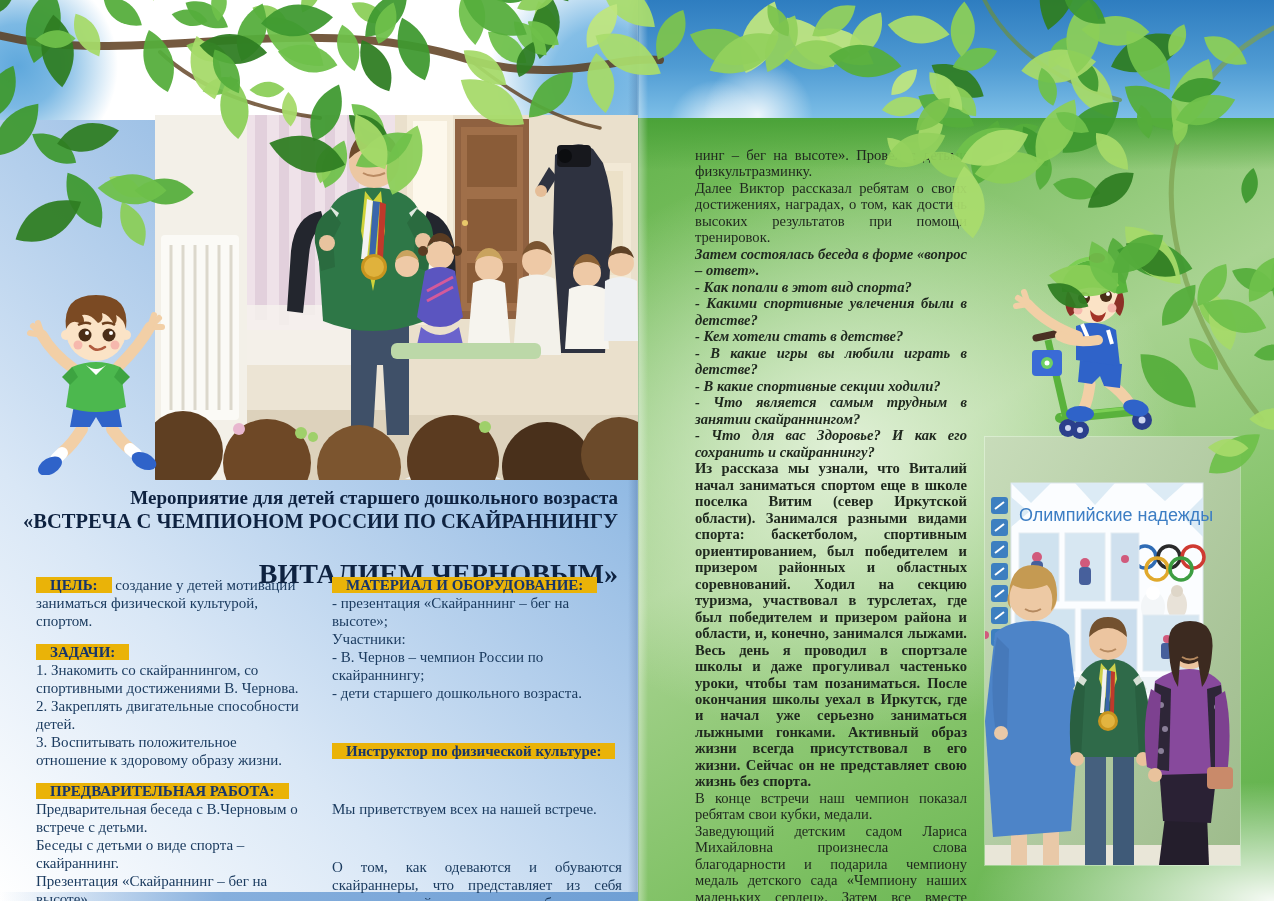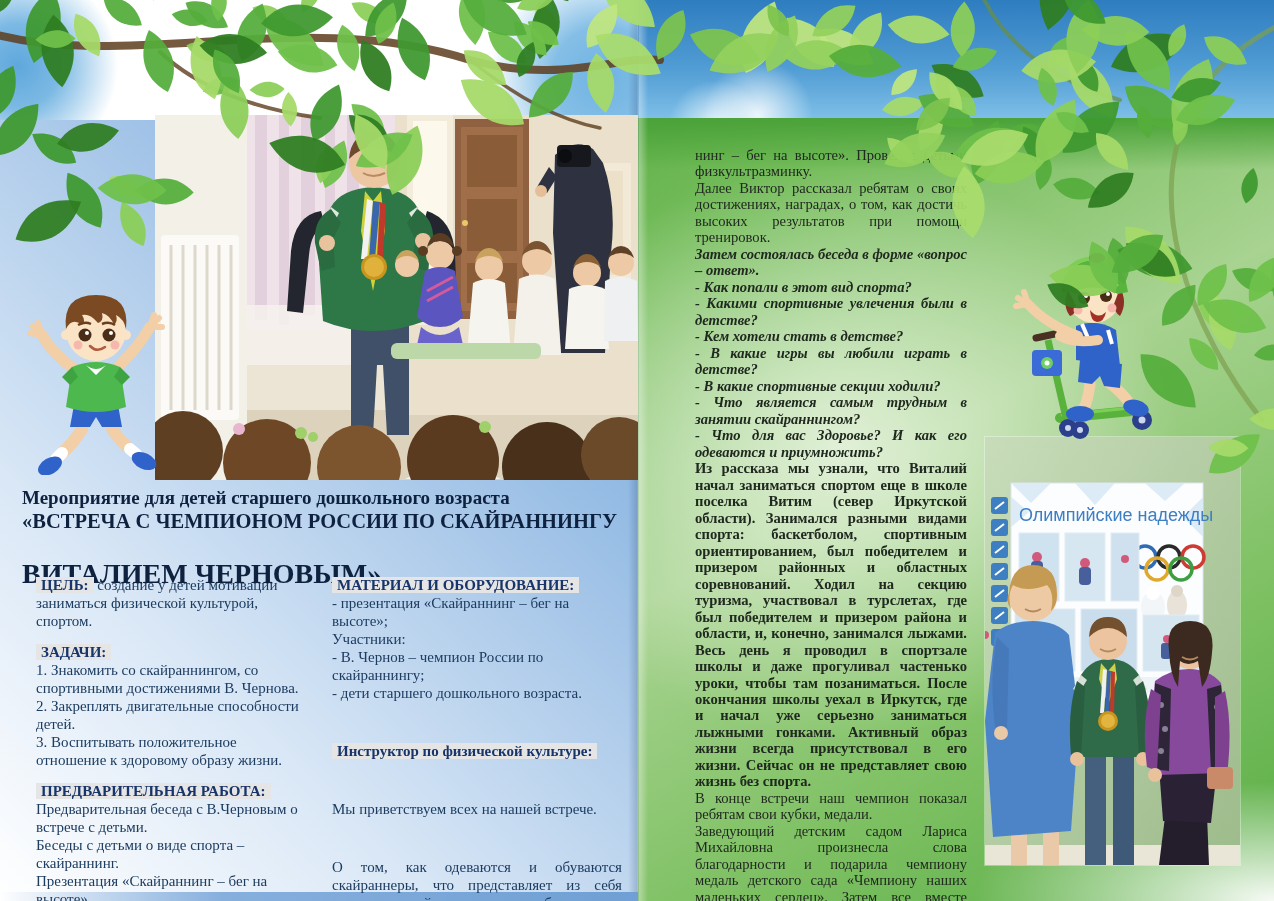--- a/index.html
+++ b/index.html
@@ -29,33 +29,33 @@
       radial-gradient(circle at 120px 115px,rgba(255,255,255,.85) 0,rgba(255,255,255,0) 55px),
       radial-gradient(circle at 78px 128px,rgba(255,255,255,.8) 0,rgba(255,255,255,0) 48px),
       linear-gradient(180deg,#2e7dc0 0%,#4f9bd3 55%,#7fc0e8 100%);}
   .horizon-band{position:absolute;left:638px;top:118px;width:636px;height:52px;
     background:linear-gradient(180deg,#4aa238 0%,rgba(74,162,56,0) 100%);}
   .crease{position:absolute;left:628px;top:0;width:20px;height:901px;
     background:linear-gradient(90deg,rgba(30,60,110,0) 0%,rgba(30,60,110,.22) 45%,rgba(255,255,255,.35) 58%,rgba(0,0,0,0) 100%);}
 
   
   .title-block{position:absolute;left:22px;top:487px;width:596px;z-index:5;
-    text-align:left;color:#0e2240;font-weight:bold;}
+    text-align:right;color:#0e2240;font-weight:bold;}
   .title-l1{font-size:19px;line-height:1.15;}
   .title-l2{font-size:20.5px;line-height:1.2;}
   .title-l3{font-size:28px;line-height:1.2;margin-top:24px;}
 
   .cols{position:absolute;left:36px;top:576px;width:588px;display:flex;gap:24px;z-index:5;
     color:#1c3c60;font-size:15px;line-height:1.2;}
   .col1{width:272px;}
   .col2{width:290px;}
   .cols p{margin:0;}
   .section{margin-bottom:13px;}
   .head{margin-bottom:3px;}
-  .hl{background:#e5e5e5;color:#17356b;font-weight:bold;padding:0 5px;}
+  .hl{background:#eab308;color:#17356b;font-weight:bold;padding:0 14px;}
   .section-instr p{text-align:justify;margin-top:40px;}
 
   .rcol{position:absolute;left:695px;top:147px;width:272px;z-index:5;
     color:#20291f;font-size:14.6px;line-height:1.13;text-align:justify;}
   .rcol p{margin:0;}
   .qa{font-weight:bold;font-style:italic;}
   .gap{margin-top:17px;font-weight:bold;}
 
   
   .photo-left{position:absolute;left:155px;top:115px;width:483px;height:365px;z-index:3;}
@@ -235,21 +235,21 @@
   <div class="rcol">
     <p>нинг – бег на высоте». Провел с детьми физкультразминку.</p>
     <p>Далее Виктор рассказал ребятам о своих достижениях, наградах, о том, как достичь высоких результатов при помощи тренировок.</p>
     <p class="qa">Затем состоялась беседа в форме «вопрос – ответ».</p>
     <p class="qa">- Как попали в этот вид спорта?</p>
     <p class="qa">- Какими спортивные увлечения были в детстве?</p>
     <p class="qa">- Кем хотели стать в детстве?</p>
     <p class="qa">- В какие игры вы любили играть в детстве?</p>
     <p class="qa">- В какие спортивные секции ходили?</p>
     <p class="qa">- Что является самым трудным в занятии скайраннингом?</p>
-    <p class="qa">- Что для вас Здоровье? И как его одеваются и приумножить?</p>
+    <p class="qa">- Что для вас Здоровье? И как его сохранить и скайраннингу?</p>
     <p class="gap">Из рассказа мы узнали, что Виталий начал заниматься спортом еще в школе поселка Витим (север Иркутской области). Занимался разными видами спорта: баскетболом, спортивным ориентированием, был победителем и призером районных и областных соревнований. Ходил на секцию туризма, участвовал в турслетах, где был победителем и призером района и области, и, конечно, занимался лыжами. Весь день я проводил в спортзале школы и даже прогуливал частенько уроки, чтобы там позаниматься. После окончания школы уехал в Иркутск, где и начал уже серьезно заниматься лыжными гонками. Активный образ жизни  всегда присутствовал в его жизни. Сейчас он не представляет свою жизнь без спорта.</p>
     <p>В конце встречи наш чемпион показал ребятам свои кубки, медали.</p>
     <p>Заведующий детским садом Лариса Михайловна произнесла слова благодарности и подарила чемпиону медаль детского сада «Чемпиону наших маленьких сердец». Затем все вместе сделали групповую и индивидуальные фотографии.</p>
   </div>
 
   <svg class="photo-right" viewBox="0 0 255 428" preserveAspectRatio="none">
     <defs>
       <linearGradient id="wallg" x1="0" y1="0" x2="1" y2="1">
         <stop offset="0" stop-color="#c8dcba"></stop>
           <stop offset="1" stop-color="#9dbb8b"></stop>

